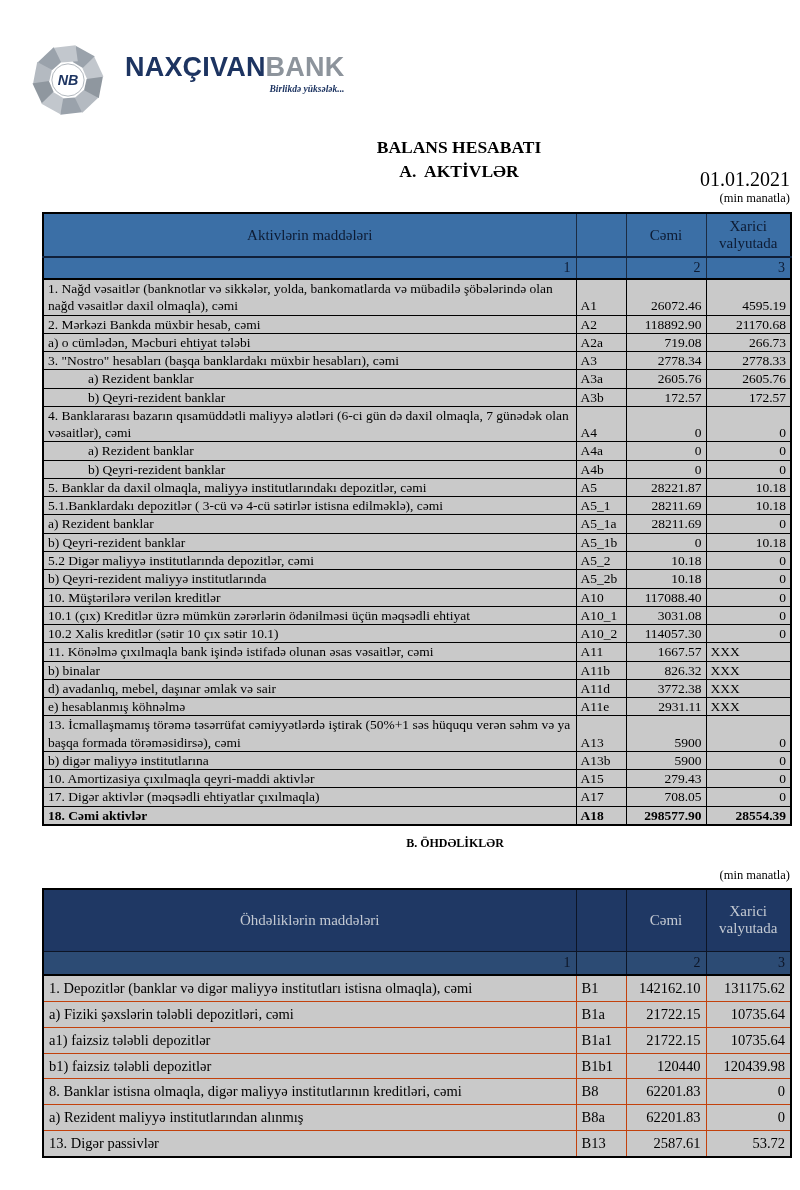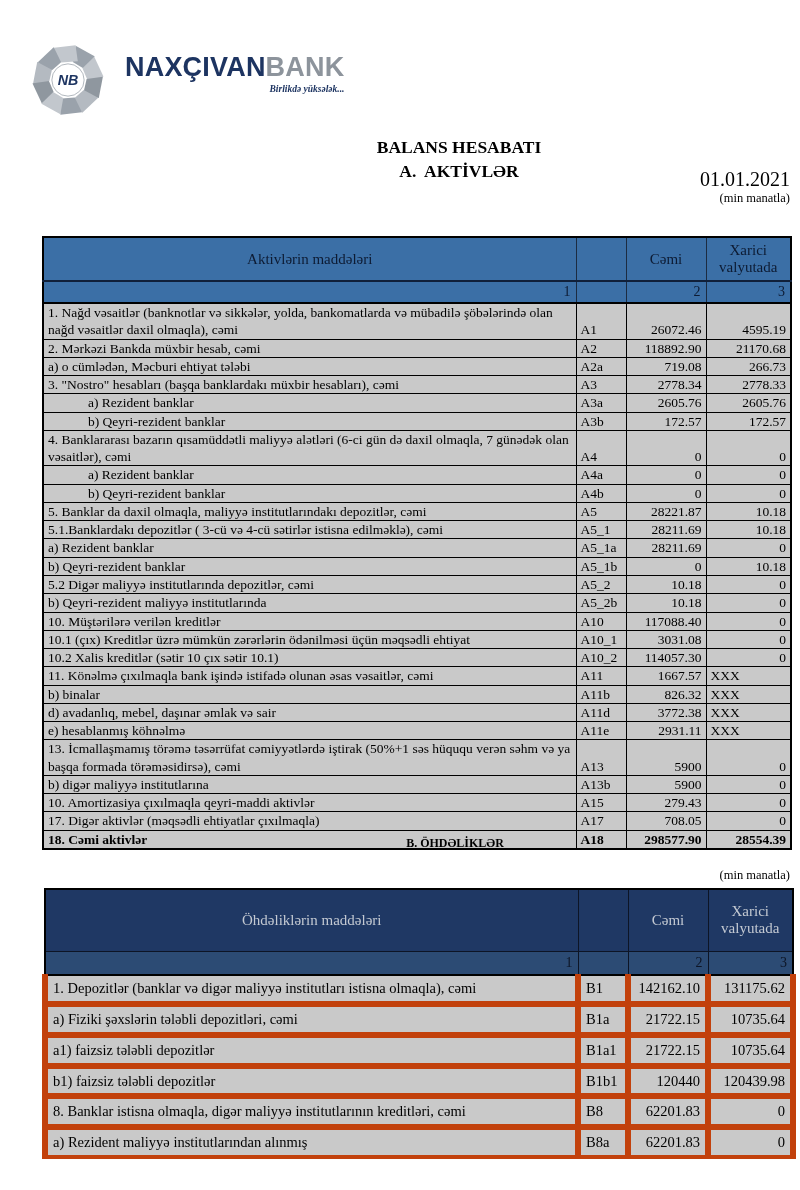--- a/index.html
+++ b/index.html
@@ -27,21 +27,21 @@
 
   .date-block { position: absolute; top: 168px; right: 10px; text-align: right; }
   .date { font-size: 20px; }
   .unit-note { font-size: 12.5px; }
 
   
   table { border-collapse: collapse; table-layout: fixed; width: 748px; }
   td, th { overflow: hidden; }
 
   
-  .table-a-wrap { position: absolute; top: 212px; left: 42px; margin-top: 24px; }
+  .table-a-wrap { position: absolute; top: 212px; left: 42px; }
   .ta { border: 2px solid #000; }
   .ta th {
     background: #3b6fa6; color: #0d1b33; font-weight: normal;
     font-size: 15px; text-align: center; vertical-align: middle;
     height: 44px; border: 1px solid #1c2c42; padding: 2px 4px;
     white-space: pre-line;
   }
   .ta .numrow td {
     background: #3b6fa6; color: #0d1b33; font-size: 14px;
     text-align: right; height: 22px; padding: 0 5px;
@@ -62,21 +62,21 @@
     font-size: 15px; text-align: center; vertical-align: middle;
     height: 62px; border: 1px solid #0d1526; padding: 2px 4px;
     white-space: pre-line;
   }
   .tb .numrow td {
     background: #2c4b74; color: #0d1526; font-size: 14px;
     text-align: right; height: 24px; padding: 0 5px;
     border: 1px solid #0d1526;
   }
   .tb tbody td {
-    background: #c9c9c9; border: 6px solid #c2410c;
+    background: #c9c9c9; border: 1px solid #c2410c;
     font-size: 14.5px; line-height: 1.3; padding: 3px 5px;
     height: 24px; vertical-align: bottom;
   }
   .tb tbody tr:first-child td { border-top: 2px solid #000; }
 
   
   td.num  { text-align: right; }
   td.xxx  { text-align: left; }
   td.code { text-align: left; }
   td.lbl  { text-align: left; }

